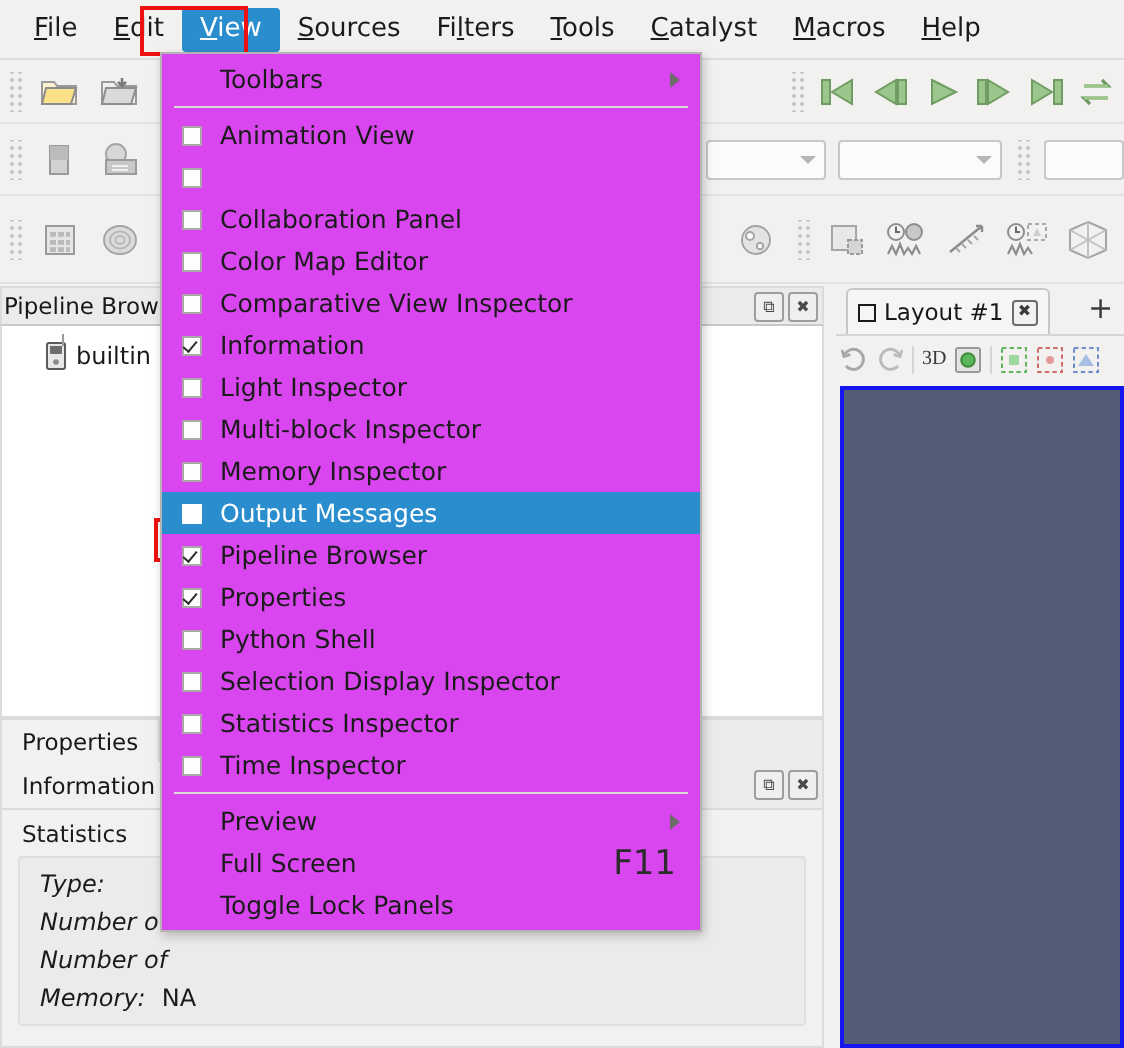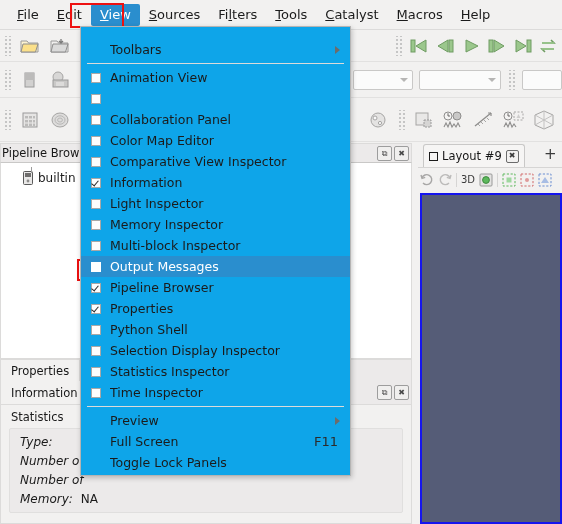--- a/index.html
+++ b/index.html
@@ -92,46 +92,46 @@
     border:1px solid #c9c8c7;border-bottom:none;border-radius:3px 3px 0 0;
     display:flex;align-items:center;gap:4px;padding:0 5px;font-size:11.5px;color:#171717;box-sizing:border-box;}
   .ltab-sq{width:9px;height:9px;border:1.6px solid #1b1b1b;box-sizing:border-box;}
   .ltab-x{width:11px;height:11px;border:1px solid #6b6b6b;border-radius:2px;display:flex;align-items:center;
     justify-content:center;font-size:8px;line-height:1;color:#3a3a3a;background:#f2f1f0;}
   .ltab-plus{position:absolute;left:126px;top:4px;font-size:15px;color:#3b3b3b;line-height:1;}
 
   #view-toolbar{position:absolute;left:418px;top:167px;width:144px;height:24px;
     background:#f2f1f0;border-top:1px solid #d6d5d4;display:flex;align-items:center;box-sizing:border-box;}
   .vtb{width:16px;height:16px;margin:0 1px;display:flex;align-items:center;justify-content:center;flex:0 0 auto;}
-  .vtb-txt{font-size:10px;color:#3a3a3a;margin:0 2px;flex:0 0 auto;}
+  .vtb-txt{font-size:10px;color:#3a3a3a;margin:0 2px;flex:0 0 auto;font-family:Liberation Serif, serif;}
   .vsep{width:1px;height:14px;background:#d6d5d4;margin:0 2px;flex:0 0 auto;}
 
   #render-view{position:absolute;left:420px;top:193px;width:142px;height:331px;
     background:#555c77;border:2px solid #1515ee;box-sizing:border-box;}
 
   
   #menu{
     position:absolute;left:80px;top:26px;width:271px;
-    background:#0ea5e9;border:1px solid #b5b4b3;
+    background:#d946ef;border:1px solid #b5b4b3;
     box-shadow:1px 2px 5px rgba(0,0,0,.22);
-    box-sizing:border-box;padding:12px 0 2px 0;z-index:50;
+    box-sizing:border-box;padding:2px 0 2px 0;z-index:50;
   }
   .mi{position:relative;display:flex;align-items:center;height:21px;padding-left:10px;
     font-size:12.5px;color:#1b1b1b;white-space:nowrap;}
   .mi.hl{background:#2a8ece;color:#ffffff;}
   .mi .chk{width:10px;height:10px;border:1px solid #a9a8a7;background:#fdfdfd;
     box-sizing:border-box;margin-right:9px;flex:0 0 auto;position:relative;}
   .mi .chk.on::after{content:"";position:absolute;left:1px;top:0px;width:3px;height:6px;
     border-right:1.6px solid #2b2b2b;border-bottom:1.6px solid #2b2b2b;transform:rotate(40deg);}
   .mi.hl .chk{border-color:#ffffff;background:#ffffff;}
   .mi .nochk{width:10px;margin-right:9px;flex:0 0 auto;}
   .mi .lbl{flex:1 1 auto;overflow:hidden;text-overflow:ellipsis;}
   .mi .sub{width:0;height:0;border-top:4px solid transparent;border-bottom:4px solid transparent;
     border-left:5px solid #6d6c6b;margin-right:10px;flex:0 0 auto;}
-  .mi .shortcut{margin-right:12px;font-size:13px;color:#2b2b2b;}
+  .mi .shortcut{margin-right:12px;font-size:17px;color:#2b2b2b;}
   .msep{height:1px;background:#dcdbda;margin:3px 6px;}
 </style>
 </head>
 <body>
 
 <div id="app">
 
   <div class="menubar">
     <div class="menubar-item"><span class="mn"><u>F</u><span></span>ile</span></div>
     <div class="menubar-item"><span class="mn"><u>E</u>dit</span></div>
@@ -351,21 +351,21 @@
       <div class="stat-row">
         <span class="k">Memory:</span>
         <span class="v">NA</span>
       </div>
     </div>
   </div>
 
   <div id="layout-tabs">
     <div class="ltab">
       <span class="ltab-sq"></span>
-      <span>Layout #9</span>
+      <span>Layout #1</span>
       <span class="ltab-x">✖</span>
     </div>
     <div class="ltab-plus">+</div>
   </div>
 
   <div id="view-toolbar">
     <div class="vtb">
       <svg class="ico" width="14" height="13" viewBox="0 0 14 13">
         <path d="M2 5 a5 5 0 1 1 1 5" fill="none" stroke="#a8a7a6" stroke-width="1.4"></path>
         <path d="M1 2 l1 3.3 3.2 -1" fill="none" stroke="#a8a7a6" stroke-width="1.4"></path>
@@ -439,25 +439,25 @@
     <div class="mi">
       <span class="chk on"></span>
       <span class="lbl">Information</span>
     </div>
     <div class="mi">
       <span class="chk"></span>
       <span class="lbl">Light Inspector</span>
     </div>
     <div class="mi">
       <span class="chk"></span>
+      <span class="lbl">Multi-block Inspector</span>
+    </div>
+    <div class="mi">
+      <span class="chk"></span>
       <span class="lbl">Memory Inspector</span>
-    </div>
-    <div class="mi">
-      <span class="chk"></span>
-      <span class="lbl">Multi-block Inspector</span>
     </div>
     <div class="mi hl">
       <span class="chk"></span>
       <span class="lbl">Output Messages</span>
     </div>
     <div class="mi">
       <span class="chk on"></span>
       <span class="lbl">Pipeline Browser</span>
     </div>
     <div class="mi">

